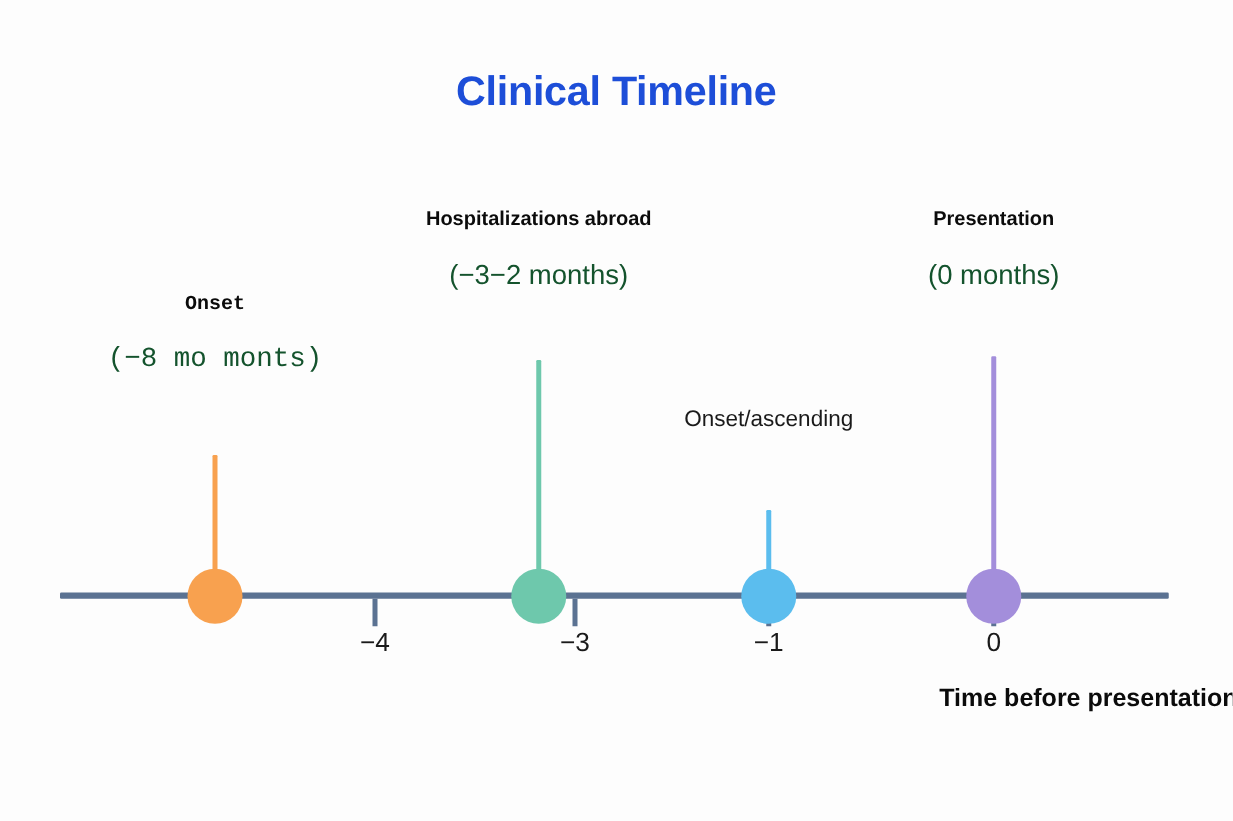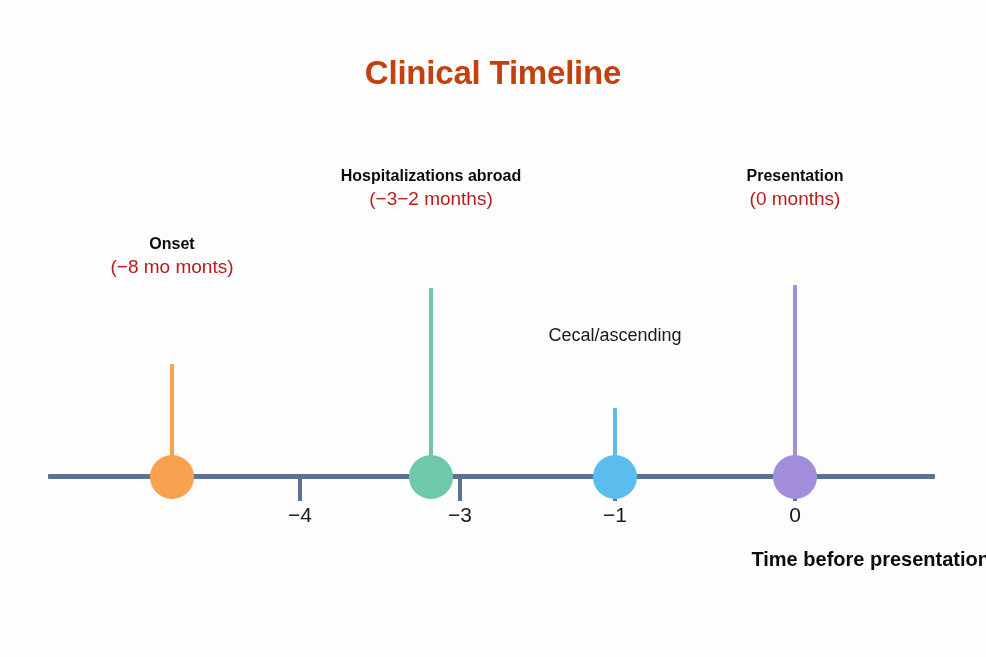--- a/index.html
+++ b/index.html
@@ -24,21 +24,21 @@
   
   #chart-title {
     position: absolute;
     top: 54px;
     left: 0;
     width: 986px;
     text-align: center;
     font-size: 33px;
     font-weight: bold;
     letter-spacing: -0.2px;
-    color: #c2410c;
+    color: #1d4ed8;
   }
 
   
   #axis-line {
     position: absolute;
     left: 48px;
     top: 474px;
     width: 887px;
     height: 5px;
     background: #5b7292;
@@ -101,23 +101,24 @@
     text-align: center;
     line-height: 1.32;
   }
   .event-title {
     font-size: 16px;
     font-weight: bold;
     color: #0b0b0b;
     white-space: nowrap;
   }
   .event-period {
-    font-size: 19px;
-    color: #b91c1c;
+    font-size: 22px;
+    color: #14532d;
     white-space: nowrap;
+    margin-top: 19px;
   }
   .event-detail {
     font-size: 18px;
     color: #1a1a1a;
     margin-top: 9px;
   }
   .event-detail .detail-line {
     display: block;
   }
 </style>
@@ -138,41 +139,41 @@
       <div class="tick-mark" style="left: 615px; background: rgb(91, 114, 146);"></div>
       <div class="tick-label" style="left: 615px;">−1</div>
       <div class="tick-mark" style="left: 795px; background: rgb(91, 114, 146);"></div>
       <div class="tick-label" style="left: 795px;">0</div>
     </div>
 
   <div id="events-layer">
       <div class="event" style="left: 172px;">
         <div class="event-stem" style="top: 364px; height: 113px; background: rgb(248, 161, 79);"></div>
         <div class="event-dot" style="background: rgb(248, 161, 79);"></div>
-        <div class="event-labels" style="top: 233px;">
+        <div class="event-labels" style="top: 233px; font-family: Liberation Mono, monospace;">
           <div class="event-title">Onset</div>
           <div class="event-period">(−8 mo monts)</div>
           <div class="event-detail">
           </div>
         </div>
       </div>
       <div class="event" style="left: 431px;">
         <div class="event-stem" style="top: 288px; height: 189px; background: rgb(110, 200, 172);"></div>
         <div class="event-dot" style="background: rgb(110, 200, 172);"></div>
         <div class="event-labels" style="top: 165px;">
           <div class="event-title">Hospitalizations abroad</div>
           <div class="event-period">(−3−2 months)</div>
         </div>
       </div>
       <div class="event" style="left: 615px;">
         <div class="event-stem" style="top: 408px; height: 69px; background: rgb(91, 189, 238);"></div>
         <div class="event-dot" style="background: rgb(91, 189, 238);"></div>
         <div class="event-labels" style="top: 315px;">
           <div class="event-detail">
-            <span class="detail-line">Cecal/ascending</span>
+            <span class="detail-line">Onset/ascending</span>
           </div>
         </div>
       </div>
       <div class="event" style="left: 795px;">
         <div class="event-stem" style="top: 285px; height: 192px; background: rgb(163, 142, 219);"></div>
         <div class="event-dot" style="background: rgb(163, 142, 219);"></div>
         <div class="event-labels" style="top: 165px;">
           <div class="event-title">Presentation</div>
           <div class="event-period">(0 months)</div>
         </div>

